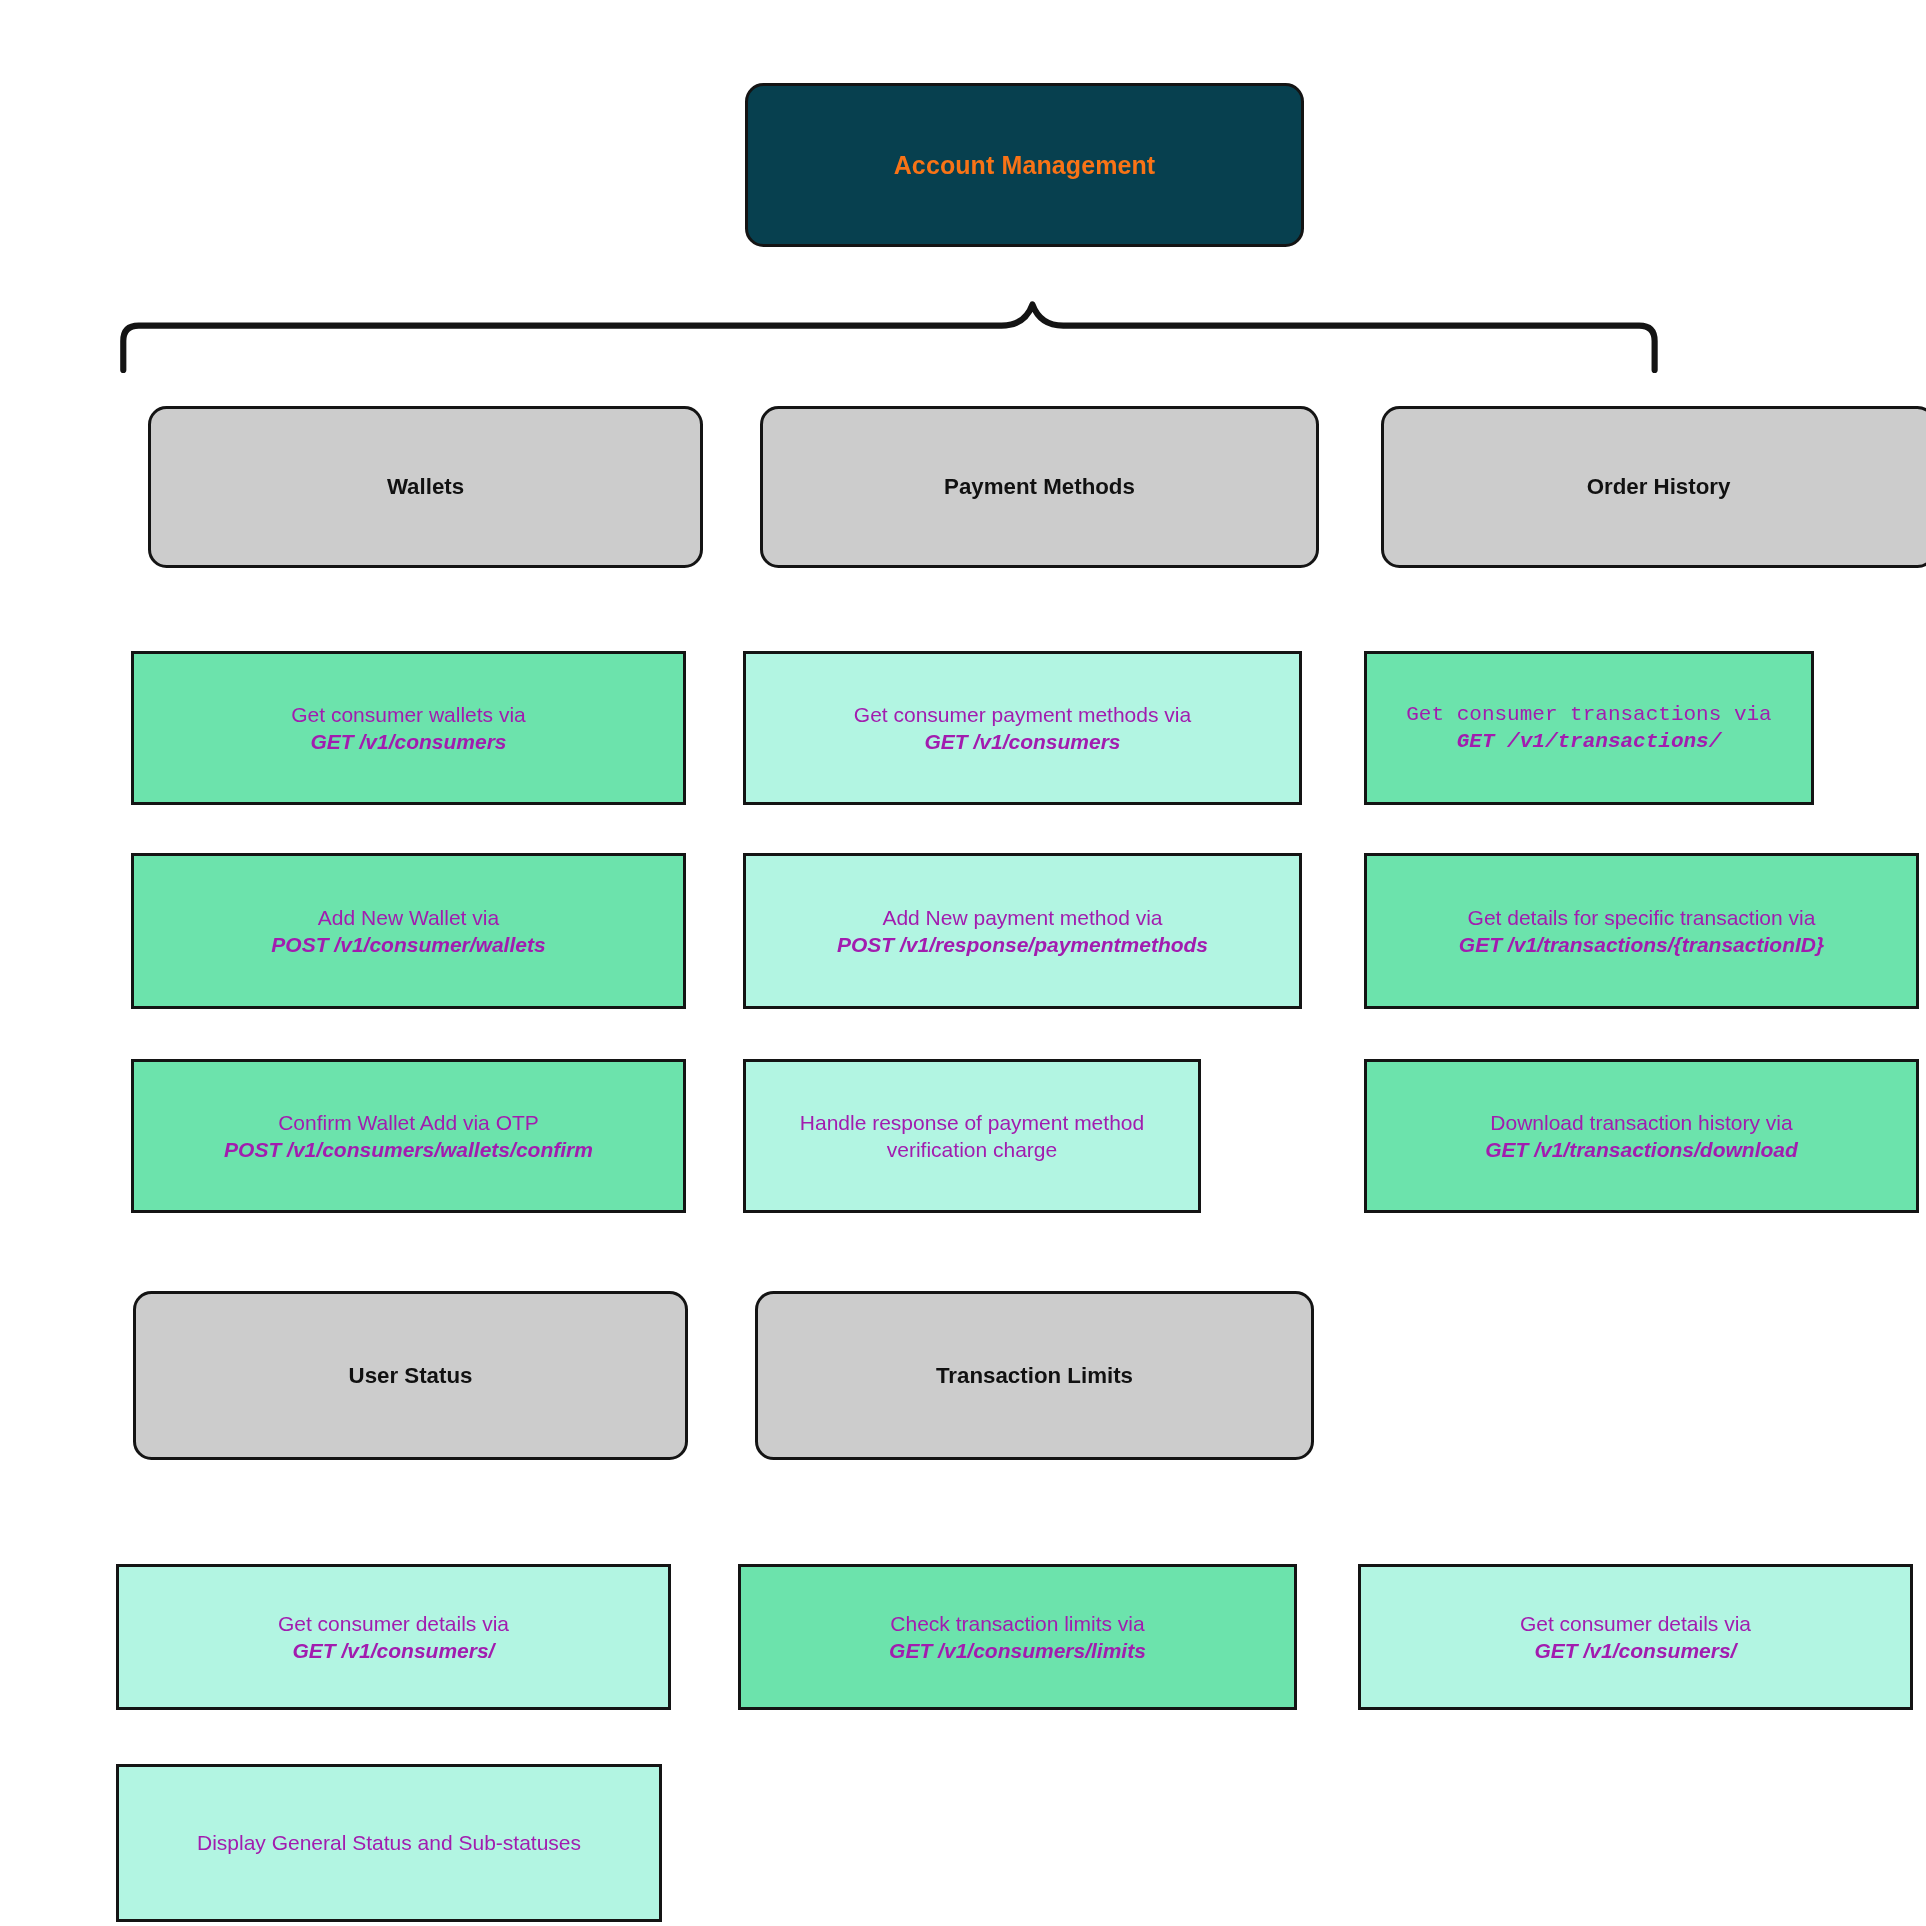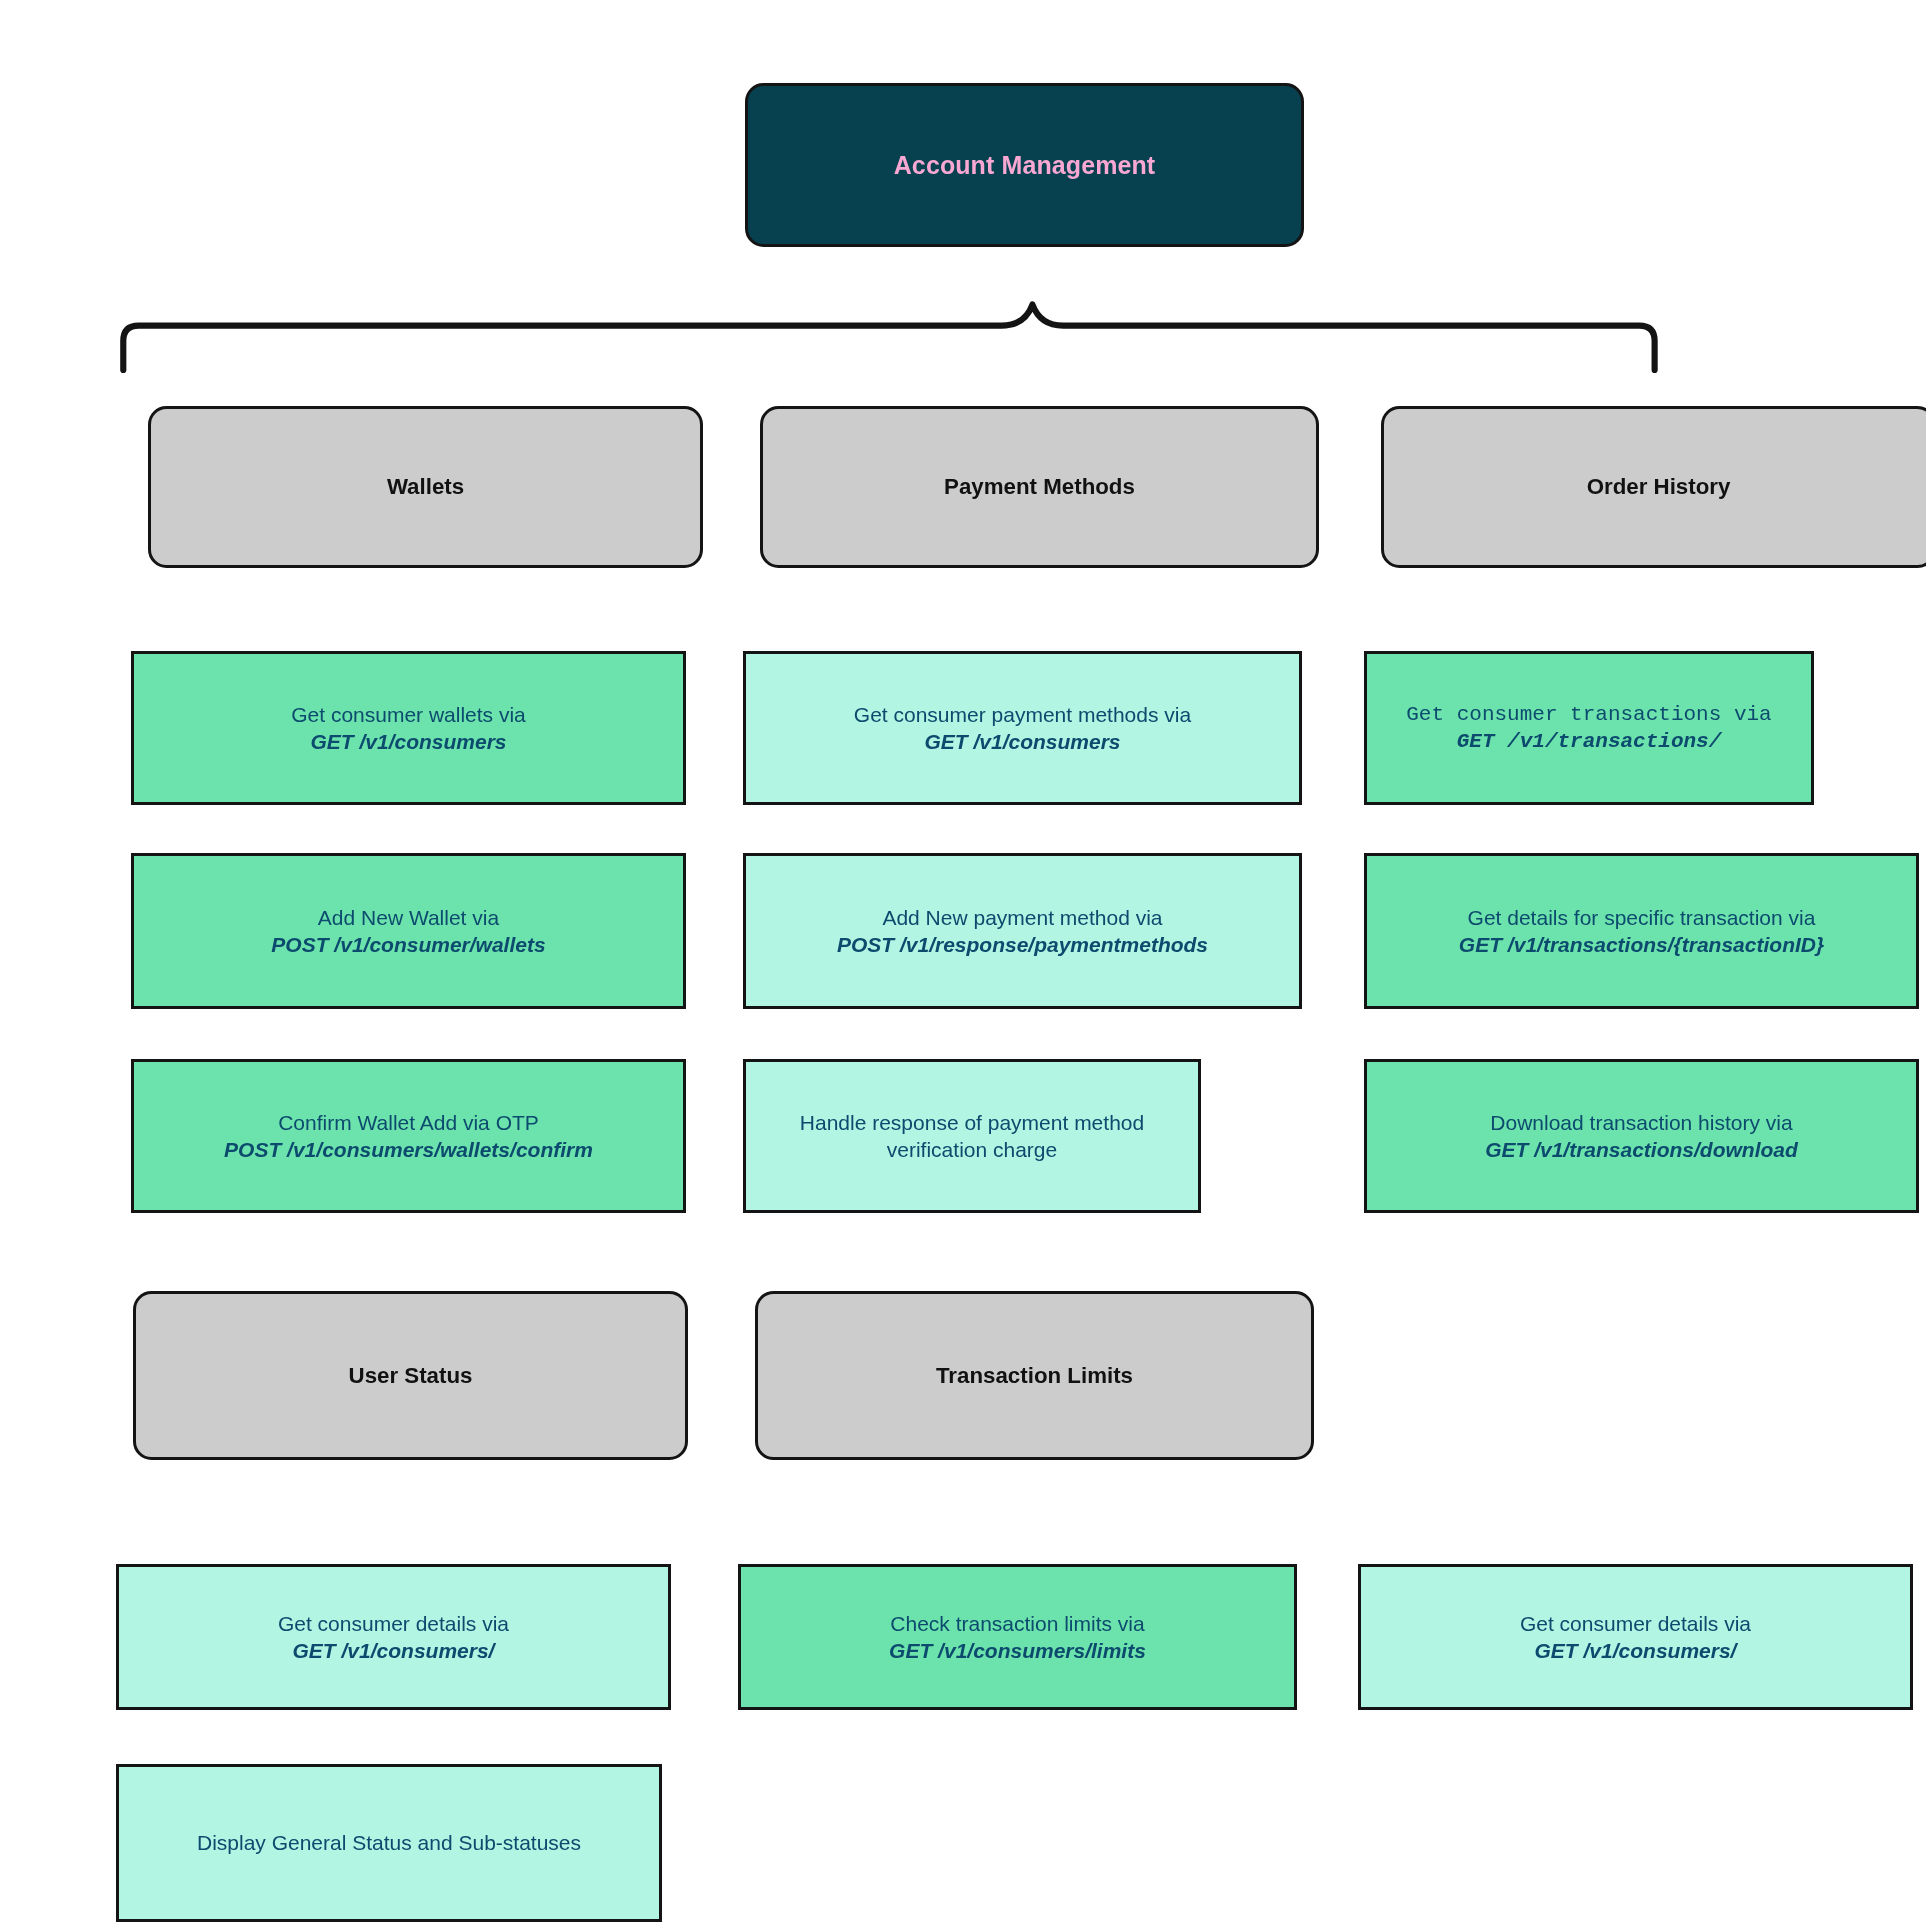--- a/index.html
+++ b/index.html
@@ -6,42 +6,42 @@
   body{font-family:"Liberation Sans","DejaVu Sans",sans-serif;}
   #stage{position:relative;width:2026px;height:2019px;background:#fff;overflow:hidden;}
 
   .node{position:absolute;box-sizing:border-box;display:flex;align-items:center;justify-content:center;text-align:center;}
 
   
   .root{
     background:#07404F;
     border:3.9px solid #141414;
     border-radius:18.5px;
-    color:#f9a8d4;
+    color:#f97316;
     font-weight:bold;
     font-size:25px;
     letter-spacing:0.1px;
   }
 
   
   .cat{
     background:#CCCCCC;
     border:3.9px solid #141414;
     border-radius:18.5px;
     color:#111111;
     font-weight:bold;
     font-size:22.3px;
     margin-left:17px;
   }
 
   
   .leaf{
     border:3.9px solid #141414;
     border-radius:0;
-    color:#0c4a6e;
+    color:#a21caf;
     font-size:21px;
     line-height:1.30;
     padding:2.3px 10px;
   }
   .leaf.dark{background:#6CE3AC;}
   .leaf.light{background:#B2F5E2;}
 
   .leaf .l1{display:block;font-weight:normal;font-style:normal;}
   .leaf .l2{display:block;font-weight:bold;font-style:italic;}
 

